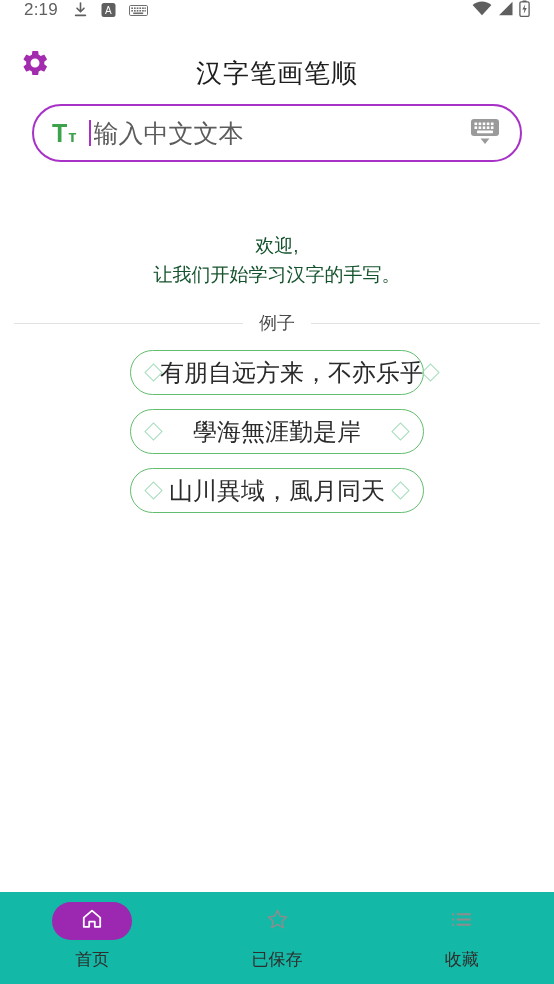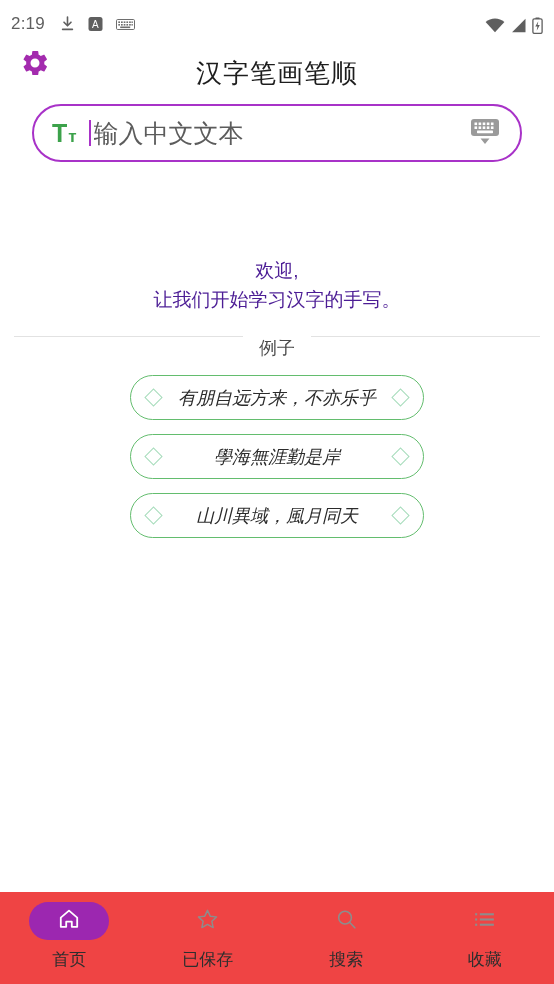--- a/index.html
+++ b/index.html
@@ -13,22 +13,22 @@
     font-family: "Liberation Sans", "DejaVu Sans", sans-serif;
     color: #212121;
     overflow: hidden;
     position: relative;
   }
 
   
   .status-bar {
     height: 34px;
     display: flex;
-    align-items: flex-end;
-    padding: 0 11px;
+    align-items: flex-start;
+    padding: 0 24px;
     box-sizing: border-box;
   }
   .status-left {
     display: flex;
     align-items: center;
     gap: 13px;
   }
   .status-time {
     font-size: 17px;
     color: #5f5f5f;
@@ -117,31 +117,32 @@
     height: 42px;
     display: flex;
     align-items: center;
     justify-content: center;
     cursor: pointer;
     flex: 0 0 auto;
   }
 
   
   .welcome {
-    margin-top: 94px;
+    margin-top: 69px;
     text-align: center;
     font-size: 19px;
     line-height: 29px;
-    color: #4c1d95;
+    color: #14532d;
   }
 
   
   .divider {
     margin-top: 22px;
     display: flex;
+    align-items: center;
     padding: 0 14px;
   }
   .divider .line {
     flex: 1;
     height: 1px;
     background: #e2e2e2;
   }
   .divider .label {
     padding: 0 16px;
     font-size: 18px;
@@ -172,38 +173,37 @@
   .chip .diamond {
     width: 11px;
     height: 11px;
     border: 1.4px solid #a6dcbb;
     transform: rotate(45deg);
     flex: 0 0 auto;
   }
   .chip .chip-text {
     flex: 1;
     text-align: center;
-    font-size: 18px;
+    font-size: 24px;
     color: #2b2b2b;
     white-space: nowrap;
-    font-style: italic;
   }
 
   
   .bottom-nav {
     position: absolute;
     left: 0;
     right: 0;
     bottom: 0;
     height: 92px;
     display: flex;
     align-items: flex-start;
     padding-top: 10px;
     box-sizing: border-box;
-    background: #ef4444;
+    background: #14b8a6;
   }
   .nav-item {
     flex: 1;
     display: flex;
     flex-direction: column;
     align-items: center;
     cursor: pointer;
   }
   .nav-icon-holder {
     width: 80px;
@@ -375,31 +375,20 @@
     <span class="nav-icon-holder">
       <span>
         <svg width="25" height="25" viewBox="0 0 24 24">
           <path d="M12 3.2l2.6 5.6 6.1 0.7-4.5 4.2 1.2 6-5.4-3-5.4 3 1.2-6-4.5-4.2 6.1-0.7L12 3.2z" fill="none" stroke="#8d8d8d" stroke-width="1.4" stroke-linejoin="round"></path>
         </svg>
       </span>
     </span>
     <span class="nav-label">已保存</span>
   </div>
 
-  <div class="nav-item">
-    <span class="nav-icon-holder">
-      <span>
-        <svg width="25" height="25" viewBox="0 0 24 24">
-          <circle cx="10.6" cy="10.2" r="6.1" fill="none" stroke="#8d8d8d" stroke-width="1.5"></circle>
-          <path d="M15.1 14.9 20 20" stroke="#8d8d8d" stroke-width="1.5" stroke-linecap="round"></path>
-        </svg>
-      </span>
-    </span>
-    <span class="nav-label">搜索</span>
-  </div>
 
   <div class="nav-item">
     <span class="nav-icon-holder">
       <span>
         <svg width="25" height="25" viewBox="0 0 24 24">
           <g fill="#8d8d8d">
             <rect x="3" y="6" width="2" height="2"></rect>
               <rect x="3" y="11" width="2" height="2"></rect>
               <rect x="3" y="16" width="2" height="2"></rect>
             <rect x="7.5" y="6" width="13.5" height="2"></rect>

